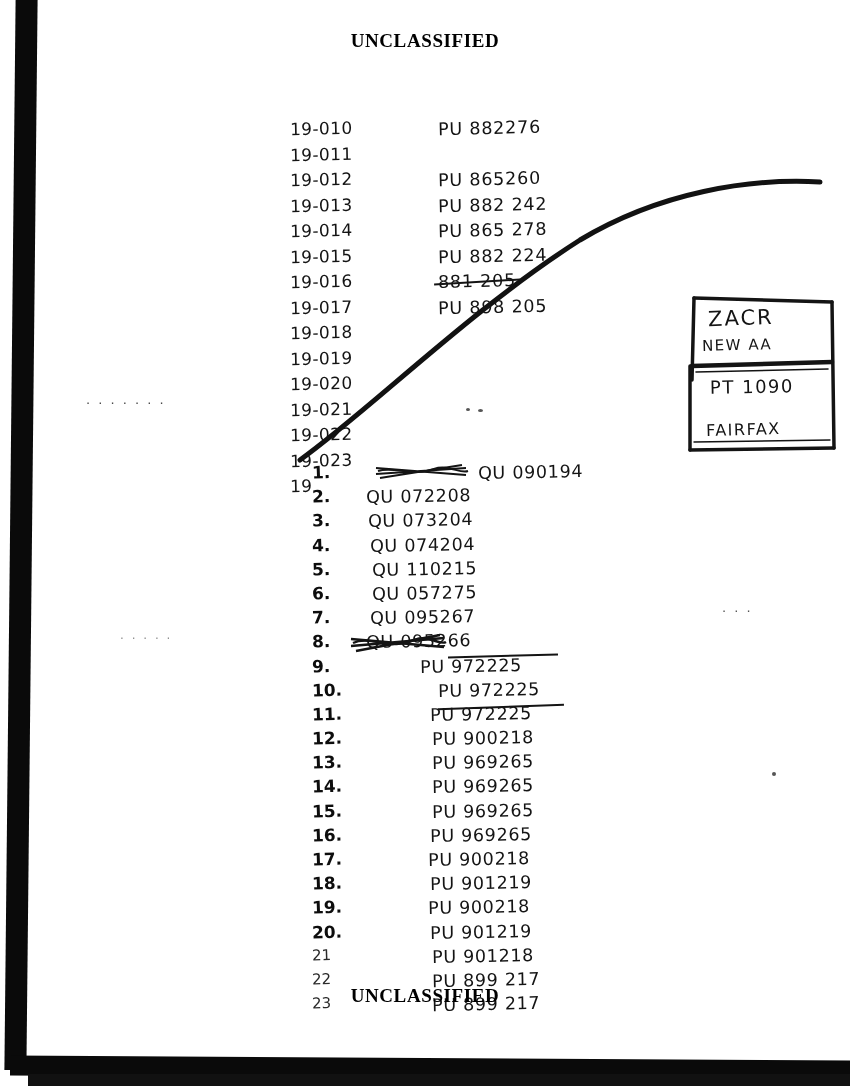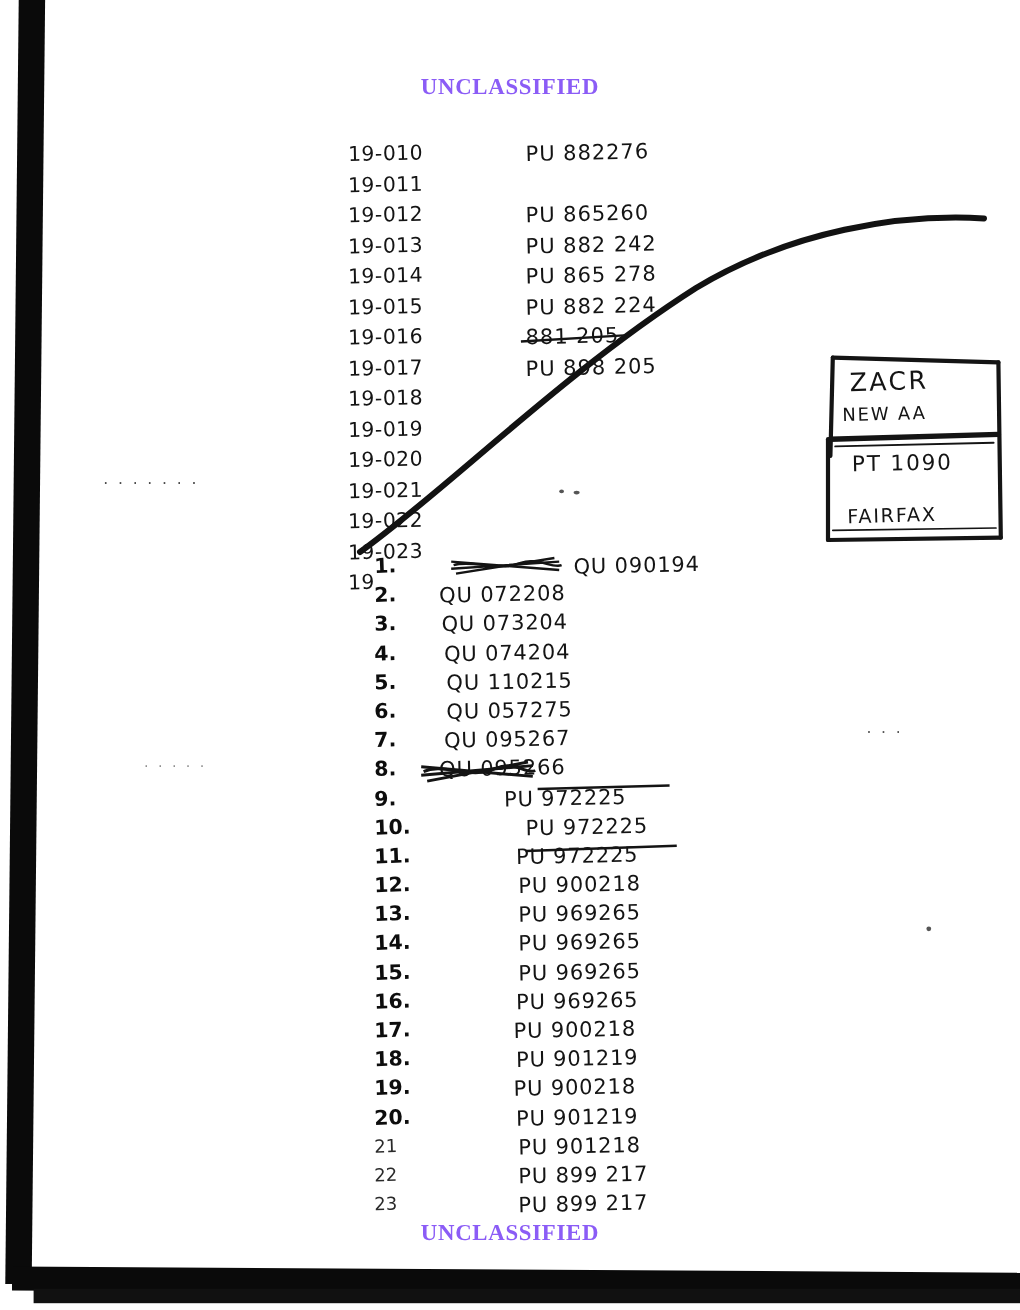--- a/index.html
+++ b/index.html
@@ -45,22 +45,21 @@
 
   
   .banner {
     position: absolute;
     width: 100%;
     text-align: center;
     font-family: "Liberation Serif", serif;
     font-weight: bold;
     font-size: 19px;
     letter-spacing: 0.6px;
-    color: #8b5cf6;
-    margin-top: 32px;
+    color: #000000;
   }
   #banner-top { top: 30px; left: 0; }
   #banner-bottom { top: 985px; left: 0; }
 
   
   .hand {
     font-family: "DejaVu Sans", sans-serif;
     color: #141414;
     white-space: nowrap;
   }

